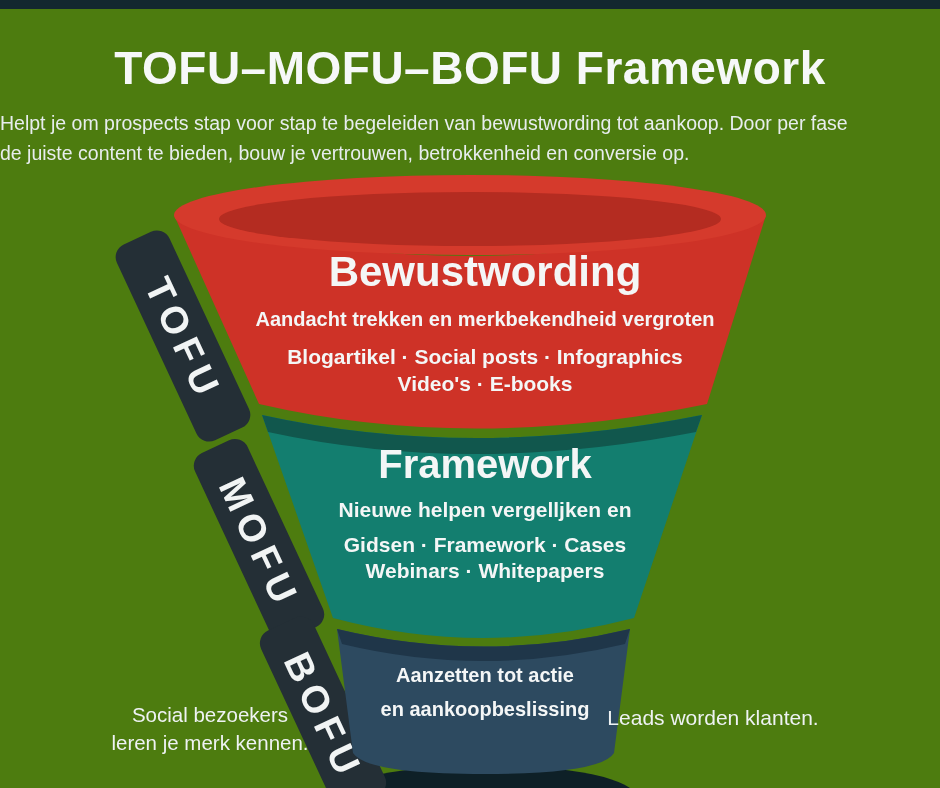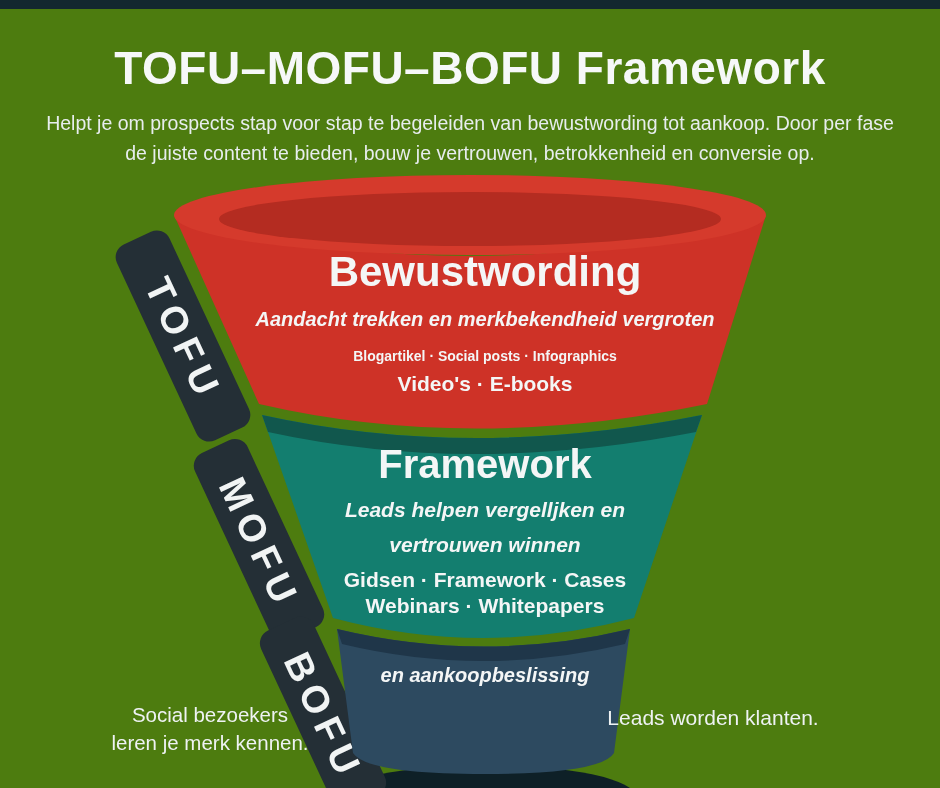--- a/index.html
+++ b/index.html
@@ -7,43 +7,43 @@
     position:relative;width:940px;height:788px;overflow:hidden;
     background:#4d7c0f;
     font-family:"Liberation Sans",sans-serif;
     margin-top:9px;
   }
   .page-title{
     position:absolute;top:32px;left:0;width:940px;text-align:center;
     font-size:46px;line-height:54px;font-weight:bold;color:#f6f8f8;letter-spacing:.5px;
   }
   .page-subtitle{
-    position:absolute;top:99px;left:0;width:940px;text-align:center;
+    position:absolute;top:99px;left:0;width:940px;text-align:left;
     font-size:19.5px;line-height:30px;color:#e7edee;
   }
   .funnel-svg{position:absolute;left:0;top:0;width:940px;height:788px;}
   .pill-text{
     font-family:"Liberation Sans",sans-serif;
     font-size:38px;font-weight:bold;letter-spacing:7px;fill:#f1f4f4;
   }
   .stage-text{position:absolute;left:205px;width:560px;text-align:center;color:#f4f6f6;}
   .st-red{top:240px;}
   .st-teal{top:432px;}
   .st-blue{top:645px;}
   .stage-title{font-weight:bold;}
   .st-red  .stage-title{font-size:42px;line-height:46px;}
   .st-teal .stage-title{font-size:40px;line-height:46px;}
   .st-blue .stage-title{font-size:38px;line-height:44px;}
-  .stage-desc{font-weight:bold;font-style:italic;}
+  .stage-desc{font-weight:bold;}
   .st-red  .stage-desc{margin-top:12px;font-size:20px;line-height:25px;}
   .st-teal .stage-desc{margin-top:10px;font-size:21px;line-height:25px;}
   .st-blue .stage-desc{margin-top:8px;font-size:20px;line-height:26px;}
   .desc-line2{margin-top:0;}
   .stage-items{font-weight:600;}
-  .st-red  .items-1{margin-top:11px;font-size:14px;line-height:27px;}
+  .st-red  .items-1{margin-top:11px;font-size:21px;line-height:27px;}
   .st-red  .items-2{font-size:21px;line-height:27px;}
   .st-teal .items-1{margin-top:10px;font-size:21px;line-height:26px;}
   .st-teal .items-2{font-size:21px;line-height:26px;}
   .note{position:absolute;color:#eef2f3;text-align:center;}
   .note-left{left:80px;top:692px;width:260px;font-size:20.5px;line-height:28px;}
   .note-right{left:588px;top:696px;width:250px;font-size:21px;line-height:26px;}
 </style>
 </head>
 <body>
 
@@ -88,27 +88,27 @@
 
   <div class="stage-text st-red">
     <div class="stage-title">Bewustwording</div>
     <div class="stage-desc">Aandacht trekken en merkbekendheid vergroten</div>
     <div class="stage-items items-1">Blogartikel · Social posts · Infographics</div>
     <div class="stage-items items-2">Video's · E-books</div>
   </div>
 
   <div class="stage-text st-teal">
     <div class="stage-title">Framework</div>
-    <div class="stage-desc">Leads helpen vergelljken en</div>
-    <div class="stage-desc desc-line2">vertrouwen winnen</div>
+    <div class="stage-desc">Nieuwe helpen vergelljken en</div>
     <div class="stage-items items-1">Gidsen · Framework · Cases</div>
     <div class="stage-items items-2">Webinars · Whitepapers</div>
   </div>
 
   <div class="stage-text st-blue">
+    <div class="stage-desc">Aanzetten tot actie</div>
     <div class="stage-desc desc-line2">en aankoopbeslissing</div>
   </div>
 
   <div class="note note-left">
     <div>Social bezoekers</div>
     <div>leren je merk kennen.</div>
   </div>
 
   <div class="note note-right">Leads worden klanten.</div>
 

